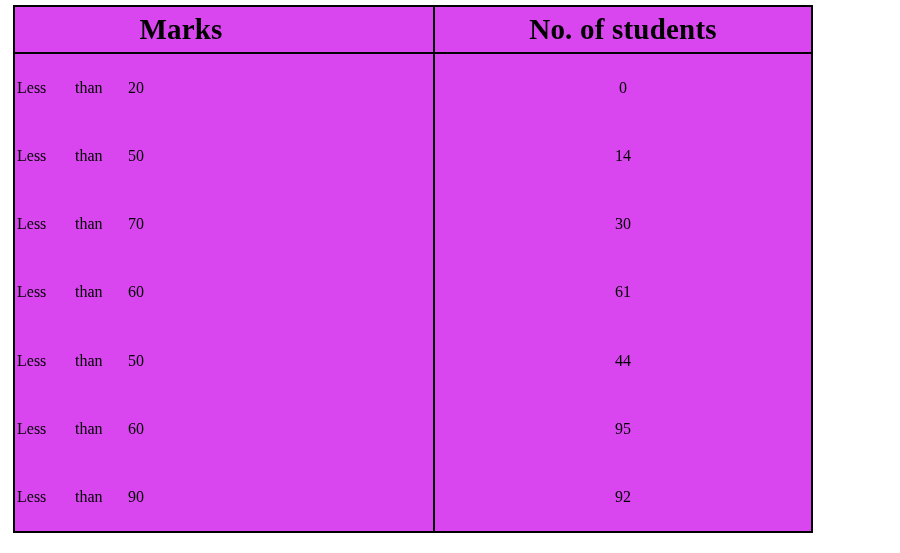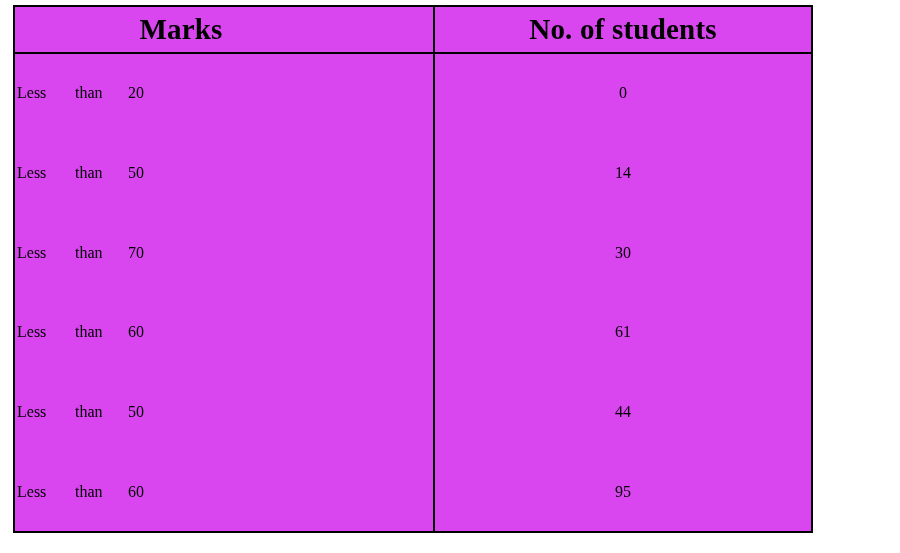--- a/index.html
+++ b/index.html
@@ -154,16 +154,22 @@
             <span class="marks-line"><span class="seg seg-less">Less</span><span class="seg seg-than">than</span><span class="seg seg-value">50</span></span>
           </td>
           <td class="students-col"><span class="count-value">44</span></td>
         </tr>
         <tr>
           <td class="marks-col">
             <span class="marks-line"><span class="seg seg-less">Less</span><span class="seg seg-than">than</span><span class="seg seg-value">60</span></span>
           </td>
           <td class="students-col"><span class="count-value">95</span></td>
         </tr>
+        <tr>
+          <td class="marks-col">
+            <span class="marks-line"><span class="seg seg-less">Less</span><span class="seg seg-than">than</span><span class="seg seg-value">90</span></span>
+          </td>
+          <td class="students-col"><span class="count-value">92</span></td>
+        </tr>
       </tbody>
   </table>
 
 </div>
 
 </body></html>

